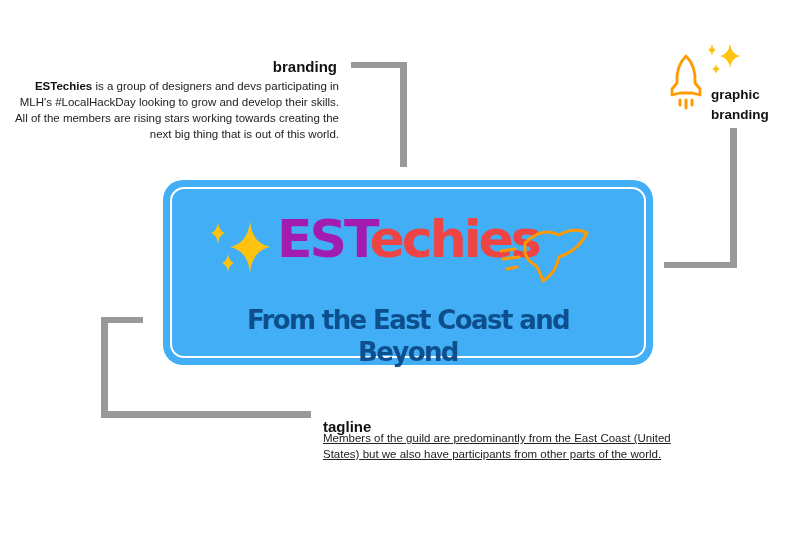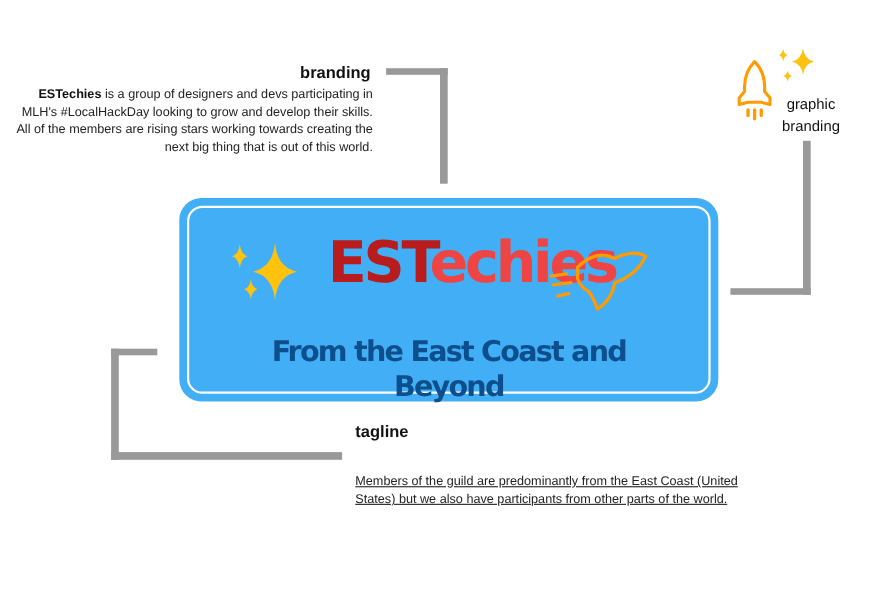--- a/index.html
+++ b/index.html
@@ -6,30 +6,30 @@
   body { width: 806px; height: 537px; position: relative; overflow: hidden; font-family: "Liberation Sans", sans-serif; color: #1a1a1a; }
   .conn { position: absolute; background: #999999; }
 
   .heading { position: absolute; font-weight: bold; font-size: 15px; color: #111; }
   .para { position: absolute; font-size: 11.5px; line-height: 16px; color: #222; }
 
   #branding-heading { right: 469px; top: 58px; text-align: right; }
   #branding-text { right: 467px; top: 78px; width: 330px; text-align: right; }
   #branding-text b { font-weight: bold; color: #111; }
 
-  #tagline-heading { left: 323px; top: 384px; text-align: right; }
+  #tagline-heading { left: 323px; top: 418px; text-align: right; }
   #tagline-text { left: 323px; top: 430px; width: 360px; text-decoration: underline; }
 
-  #graphic-label { position: absolute; left: 711px; top: 85px; font-size: 13.5px; font-weight: normal; text-align: center; line-height: 20px; color: #111; }
+  #graphic-label { position: absolute; left: 711px; top: 85px; font-size: 13.5px; font-weight: bold; text-align: left; line-height: 20px; color: #111; }
 
   .card { position: absolute; left: 163px; top: 180px; width: 490px; height: 185px; background: #42aef5; border-radius: 20px; }
   .card-inner { position: absolute; left: 7px; top: 7px; right: 7px; bottom: 7px; border: 2px solid #ffffff; border-radius: 14px; }
 
   .logo-word { position: absolute; left: 277px; top: 209px; font-family: "DejaVu Sans", sans-serif; font-weight: bold; font-size: 52px; letter-spacing: -3px; line-height: 60px; }
-  .logo-est { color: #b91c1c; margin-left: 21px; }
+  .logo-est { color: #a21caf; }
   .logo-rest { color: #ef4444; }
 
   .tagline-in-card { position: absolute; left: 213px; top: 304px; width: 390px; text-align: center; font-family: "DejaVu Sans", sans-serif; font-weight: bold; font-size: 26px; letter-spacing: -1.6px; color: #0d4f8c; line-height: 32px; }
 
   svg { position: absolute; overflow: visible; }
 </style>
 </head>
 <body>
 
 <div class="conn" style="left:351px;top:62px;width:56px;height:6px;"></div>

